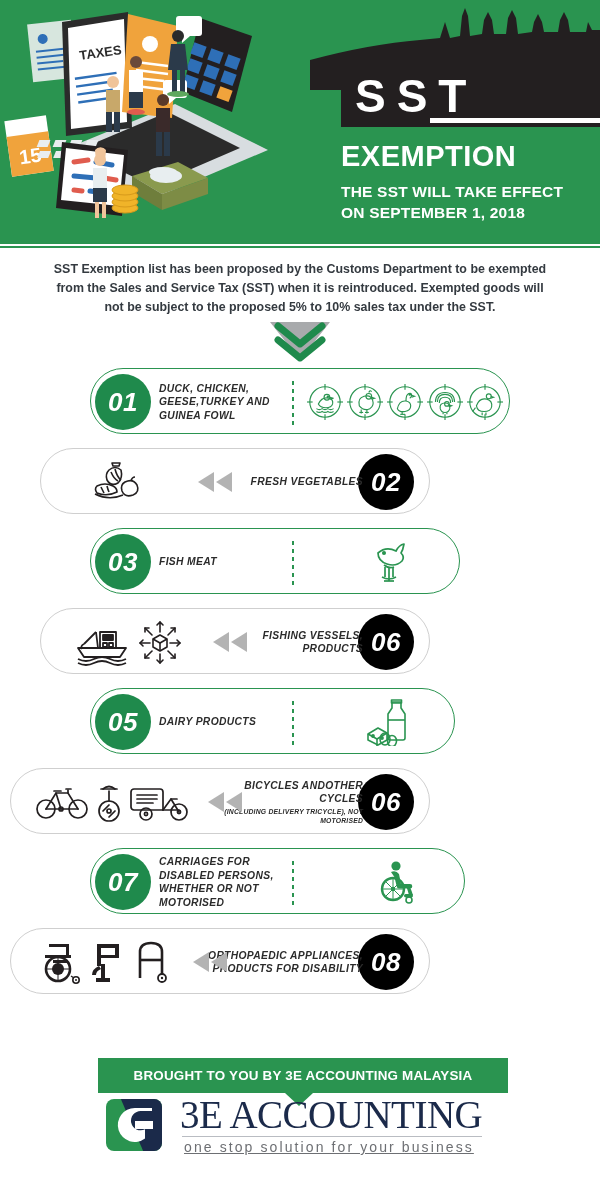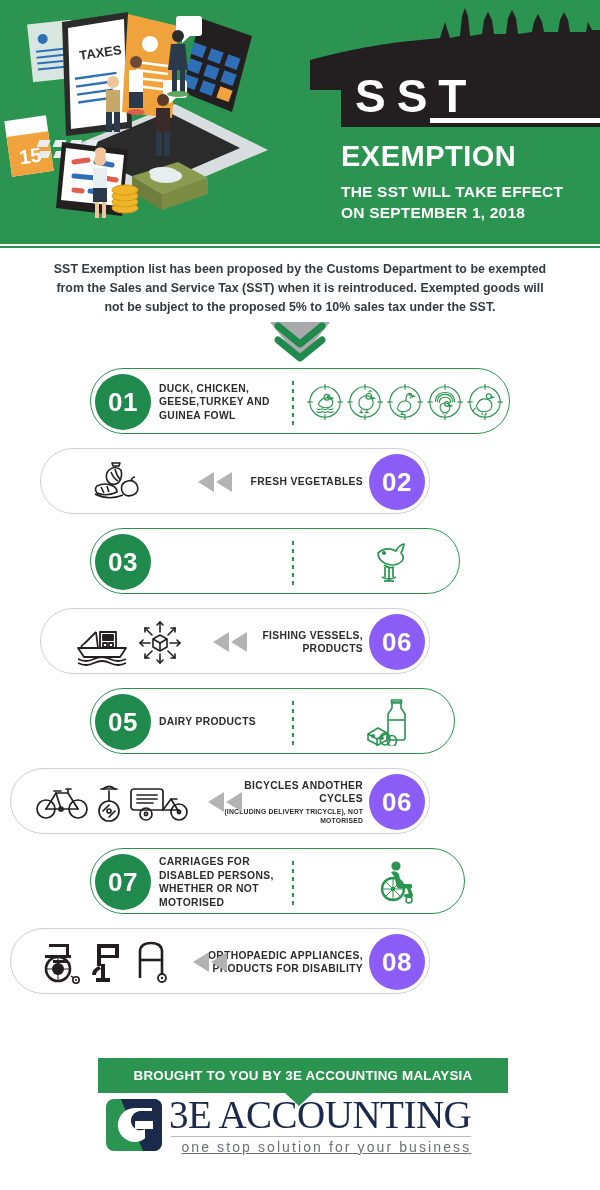--- a/index.html
+++ b/index.html
@@ -59,37 +59,37 @@
 
   
   .intro {
     position:absolute; left:50px; top:260px; width:500px;
     text-align:center; color:#343a40;
     font-size:12.4px; line-height:19px; font-weight:600;
   }
   .chev { position:absolute; left:268px; top:320px; width:64px; height:42px; }
 
   
-  .rows { position:absolute; left:0; top:368px; width:520px; }
+  .rows { position:absolute; left:0; top:368px; width:520px;font-style:italic; }
   .row { position: relative; height: 80px; margin-bottom: 0px; }
   .card {
     position:absolute; height:66px; top:0;
     border-radius:33px; background:#fff;
   }
   .card.green { border:1.6px solid #2a9450; left:90px; }
   .card.grey  { border:1.2px solid #cfcfcf; right:90px; }
 
   .badge {
     position:absolute; top:5px; width:56px; height:56px;
     border-radius:50%;
     display:flex; align-items:center; justify-content:center;
     color:#fff; font-size:26px; font-weight:700; letter-spacing:0.5px;
   }
   .badge.green { background:#1f8a4c; left:4px; }
-  .badge.grey  { background:#8b5cf6; right:4px;text-align:right; }
+  .badge.grey  { background:#000000; right:15px;text-align:right; }
 
   .label {
     position:absolute; top:0; height:66px;
     display:flex; flex-direction:column; justify-content:center;
     color:#2b2b2b; font-weight:700; font-size:10.3px;
     line-height:13.5px; letter-spacing:0.35px;
   }
   .label.left  { left:68px; text-align:left; }
   .label.right { right:66px; text-align:right; }
   .label .sub { font-size:6.8px; line-height:9.5px; letter-spacing:0.2px; margin-top:1px; }
@@ -117,21 +117,21 @@
     position:absolute; left:285px; top:1093px;
     width:0;height:0;border-left:14px solid transparent;
     border-right:14px solid transparent;border-top:13px solid #2a9450;
   }
   .logo-wrap {
     position:absolute; left:104px; top:1090px;
     width:400px; height:70px;
     display:flex; align-items:center;
   }
   .logo-mark { width:60px; height:56px; flex:0 0 60px; }
-  .logo-text { margin-left:5px;text-align:right; }
+  .logo-text { margin-left:16px; }
   .logo-title {
     font-family:"Liberation Serif", serif; font-size:39px;
     color:#1b2a4a; letter-spacing:-0.5px; line-height:40px;
   }
   .logo-sub {
     font-size:14px; color:#6d6f73; letter-spacing:2.1px;
     margin-top:1px; padding-left:4px;text-decoration:underline;
   }
   .logo-rule { height:1px; background:#b9bcc2; margin:1px 0 2px 2px; }
 </style>
@@ -421,20 +421,23 @@
               <path d="M6 34 q14 7 28 1"></path>
             </g>
           </svg>
         </div>
       </div>
     </div>
 
     <div class="row">
       <div class="card green" style="width:370px;">
         <div class="badge green">03</div>
+        <div class="label left" style="width:110px;">
+          <span>FISH MEAT</span>
+        </div>
         <div class="dotted" style="left:200px;"></div>
         <div class="iconbox" style="left:240px; width:120px;">
           <svg width="46" height="46" viewBox="0 0 46 46">
             <g stroke="#2a9450" stroke-width="1.7" fill="none" stroke-linejoin="round">
               <path d="M10 14 q8 -7 18 -2 q3 -6 8 -7 q-1 6 -3 9 q4 4 1 8 q-6 6 -15 3 q-9 -3 -9 -11z"></path>
               <circle cx="16" cy="14" r="1.2" fill="#2a9450"></circle>
               <path d="M16 26 q5 4 10 2"></path>
               <path d="M17 28 l0 10"></path>
                 <path d="M21 29 l0 9"></path>
                 <path d="M25 28 l0 10"></path>

